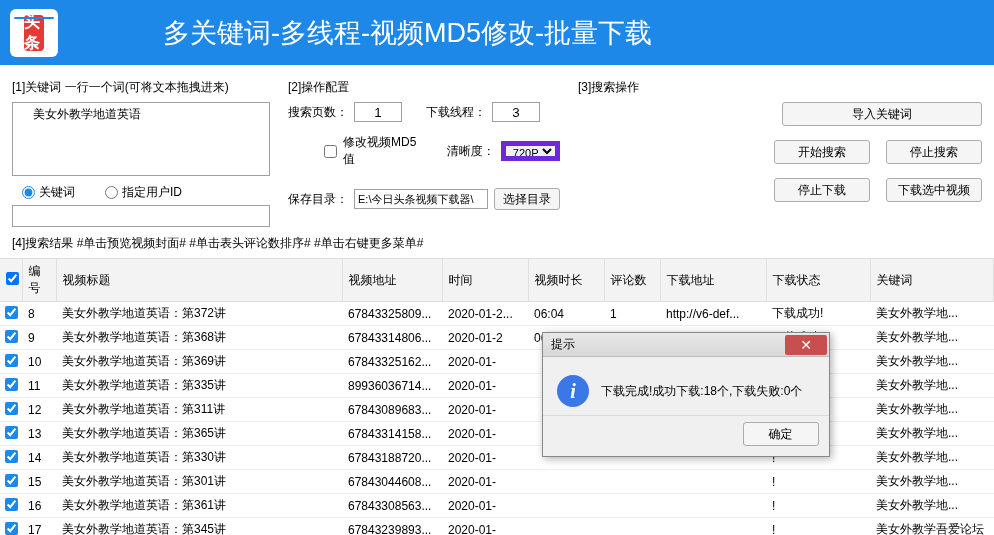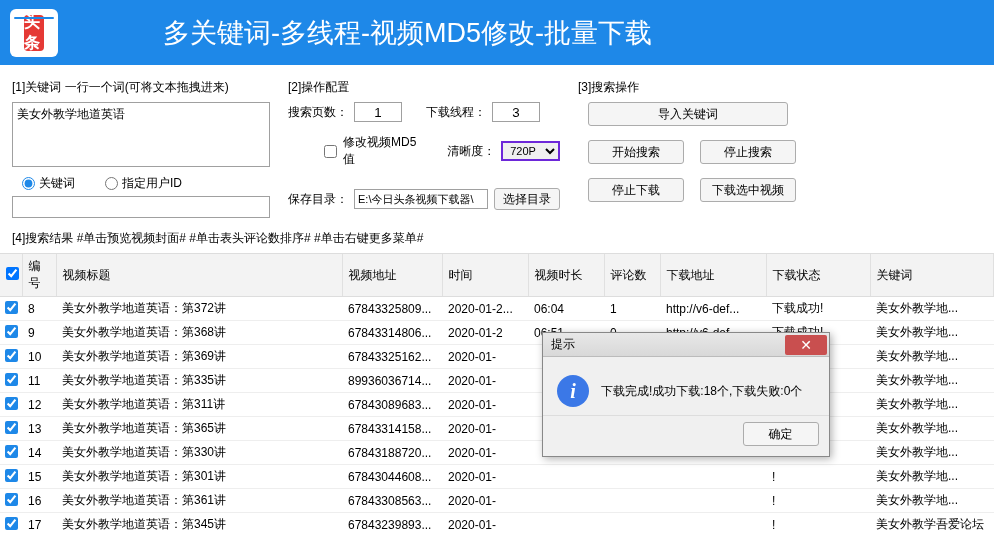--- a/index.html
+++ b/index.html
@@ -8,34 +8,34 @@
     .banner-logo { width: 48px; height: 48px; background: #fff; border-radius: 6px; display: flex; align-items: center; justify-content: center; margin-right: 105px; position: relative; }
     .banner-logo-inner { width: 20px; height: 36px; background: #e53935; border-radius: 4px; color: #ffffff; font-size: 16px; font-weight: bold; display: flex; align-items: center; justify-content: center; }
     .banner-logo::before { content:""; position:absolute; top:8px; left:4px; right:4px; height:2px; background:#1e88e8; border-radius:1px;}
     .banner-title { color: #fff; font-size: 27px; font-weight: normal; }
     .config-area { padding: 14px 12px 8px 12px; display: flex; gap: 18px; }
     .config-col { display: flex; flex-direction: column; }
     .col1 { width: 258px; }
     .col2 { width: 272px; }
     .col3 { flex: 1; }
     .section-label { font-size: 12px; margin-bottom: 6px; color: #000; }
-    .textarea1 { width: 100%; height: 65px; border: 1px solid #a0a0a0; padding: 3px 4px; font-size: 12px; font-family: inherit; resize: none; outline: none; }
+    .textarea1 { width: 100%; height: 74px; border: 1px solid #a0a0a0; padding: 3px 20px; font-size: 12px; font-family: inherit; resize: none; outline: none; }
     .radio-row { display: flex; align-items: center; gap: 30px; margin-top: 8px; margin-left: 10px; }
     .radio-item { display: flex; align-items: center; gap: 4px; }
     .radio-item input { accent-color: #1e88e8; }
     .text-input-small { width: 100%; height: 22px; border: 1px solid #a0a0a0; margin-top: 4px; padding: 0 4px; }
     .form-row { display: flex; align-items: center; margin-bottom: 12px; gap: 6px; }
     .form-label { white-space: nowrap; }
     .num-input { width: 48px; height: 20px; border: 1px solid #a0a0a0; text-align: center; }
-    .select-box { width: 64px; height: 20px; border: 2px solid #6d28d9; background: #f0f0f0; font-size: 11px; padding-left: 3px; }
+    .select-box { width: 64px; height: 20px; border: 5px solid #6d28d9; background: #f0f0f0; font-size: 11px; padding-left: 3px; }
     .path-input { flex: 1; min-width: 0; height: 20px; border: 1px solid #a0a0a0; padding: 0 3px; font-size: 11px; }
     .btn { height: 22px; padding: 0 8px; background: #f5f5f5; border: 1px solid #acacac; border-radius: 3px; font-size: 12px; cursor: pointer; font-family: inherit; }
     .btn-wide { width: 200px; height: 24px; }
     .btn-med { width: 96px; height: 24px; }
-    .btn-row { display: flex; gap: 16px; margin-bottom: 14px; justify-content: flex-start; padding-left: 10px;}
+    .btn-row { display: flex; gap: 16px; margin-bottom: 14px; justify-content: flex-end; padding-left: 10px;}
     .checkbox-row { display: flex; align-items: center; gap: 6px; margin-left: 36px; }
     .hint-row { padding: 0 12px 6px 12px; font-size: 12px; }
     .table-wrap { border-top: 1px solid #ddd; }
     table { width: 100%; border-collapse: collapse; table-layout: fixed; }
     th { background: #f3f3f3; border-bottom: 1px solid #ddd; border-right: 1px solid #e0e0e0; text-align: left; padding: 4px 6px; font-weight: normal; font-size: 12px; height: 22px; }
     td { border-bottom: 1px solid #eee; padding: 3px 6px; font-size: 12px; white-space: nowrap; overflow: hidden; text-overflow: ellipsis; height: 20px; }
     td.chk { text-align: center; padding: 0; }
     td.chk input { accent-color: #1e88e8; }
     .blurcell { filter: blur(2px); opacity: 0.4; }
     .dialog { position: absolute; left: 498px; top: 332px; width: 288px; background: #f0f0f0; border: 1px solid #888; box-shadow: 2px 2px 8px rgba(0,0,0,0.3); margin-left: 44px; }

